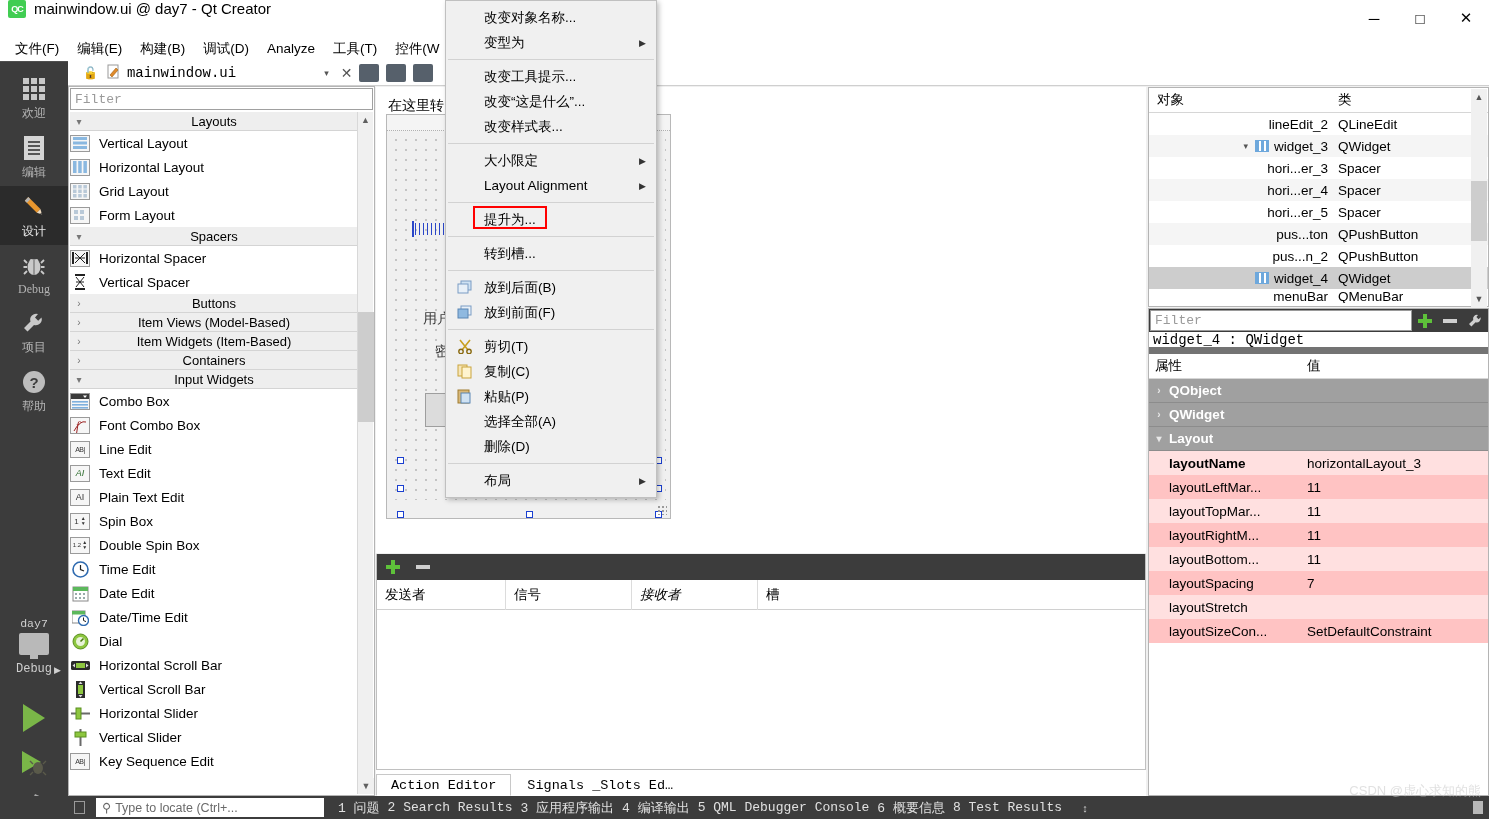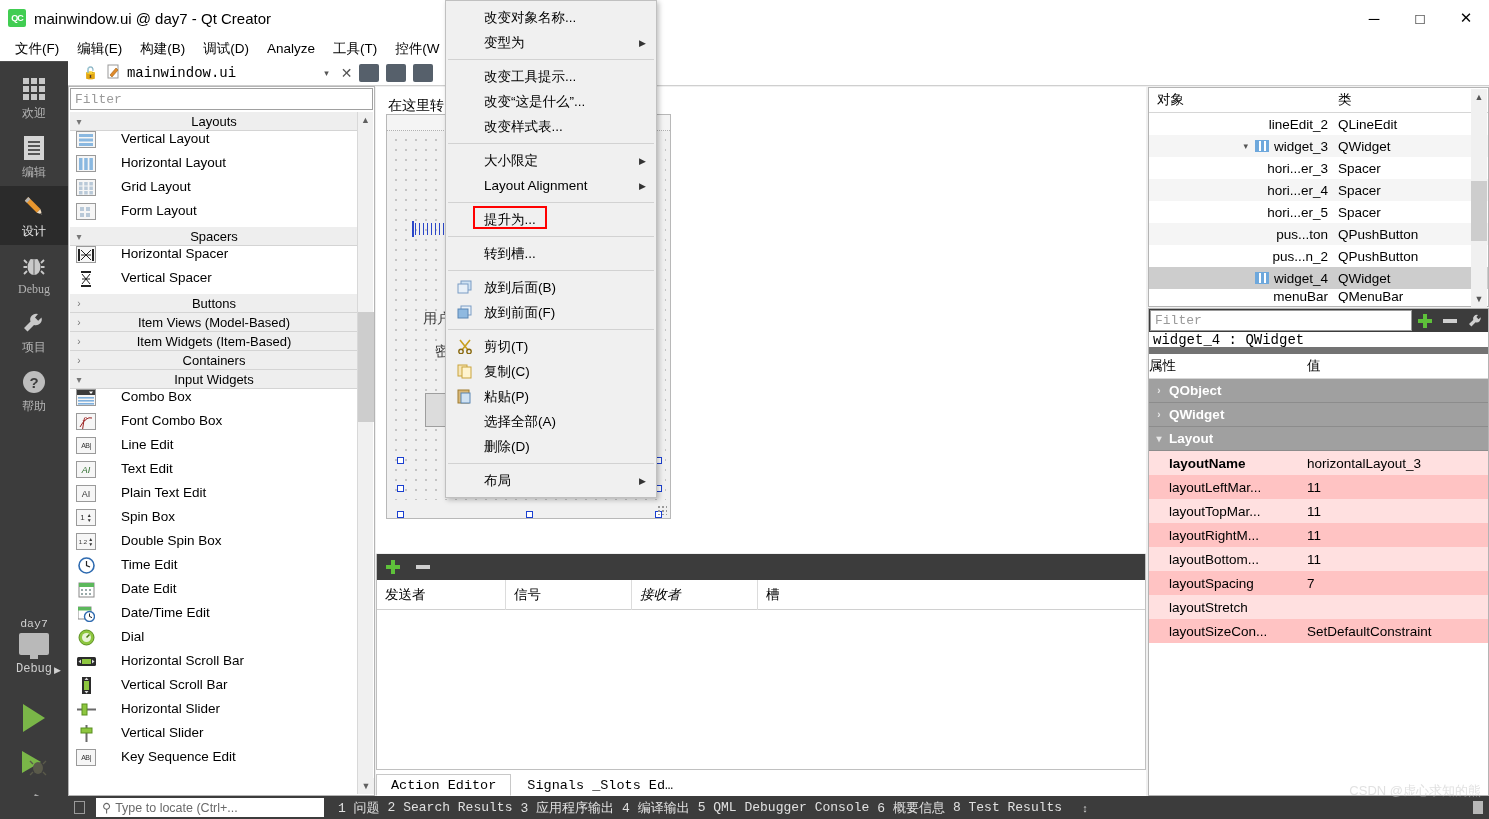--- a/index.html
+++ b/index.html
@@ -8,21 +8,21 @@
     font-family: "Liberation Sans", sans-serif;
     font-size: 13px;
     background:#f0f0f0;
     color:#000;
     position:relative;
   }
 
   
   #titlebar{
     position:absolute; left:0; top:0; width:1489px; height:36px;
-    background:#ffffff; display:flex; align-items:center;
+    background:#ffffff; display:flex; align-items:flex-start;
   }
   #titlebar .logo{
     width:18px; height:18px; margin-left:8px; margin-right:8px;
     background:#41cd52; border-radius:2px; color:#fff;
     font-size:9px; font-weight:bold; display:flex;
     align-items:center; justify-content:center; letter-spacing:-1px;
   }
   #titlebar .title{ font-size:15px; color:#000; }
   #winbtns{ position:absolute; right:0; top:0; height:36px; display:flex; }
   #winbtns div{
@@ -115,23 +115,22 @@
   }
   .wb-cat{
     height:19px; background:#eeeeee; border-bottom:1px solid #d4d4d4;
     display:flex; align-items:center; font-size:13px; position:relative;
   }
   .wb-cat .chev{
     width:18px; text-align:center; color:#777; font-size:10px;
   }
   .wb-cat .cname{ flex:1; text-align:center; padding-right:18px; }
   .wb-item{
-    height:24px; display:flex; padding-left:6px;
+    height:24px; display:flex; align-items:center; 
     font-size:13.5px;
-    gap:16px;
   }
   .wb-item .wicon{
     width:20px; height:17px; margin-right:9px; flex:0 0 20px;
     display:flex; align-items:center; justify-content:center;
     border:1px solid #9a9a9a; background:#f6f6f6; font-size:8px;
     color:#333; overflow:hidden;
   }
   .wb-item .wicon.noborder{ border:none; background:transparent; }
   #wb-scroll{
     position:absolute; right:1px; top:25px; width:16px; height:682px;
@@ -305,21 +304,21 @@
   }
   #pe-objline{
     height:22px; display:flex; align-items:center; padding-left:4px;
     font-family:"Liberation Mono", monospace; font-size:14px;
     border-bottom:7px solid #737373;
   }
   #pe-head{
     height:25px; display:flex; align-items:center; font-size:13.5px;
     border-bottom:1px solid #d6d6d6;
   }
-  #pe-head .c1{ width:152px; padding-left:0; }
+  #pe-head .c1{ width:152px; padding-left:6px; }
   #pe-head .c2{ flex:1; padding-left:6px; }
   .pe-group{
     height:24px; background:#a0a0a0; color:#fff; font-weight:bold;
     display:flex; align-items:center; font-size:13.5px;
     border-bottom:1px solid #8c8c8c;
   }
   .pe-group .chev{ width:20px; text-align:center; font-size:10px; color:#e8e8e8; }
   .pe-row{
     height:24px; display:flex; align-items:center; font-size:13.5px;
   }

